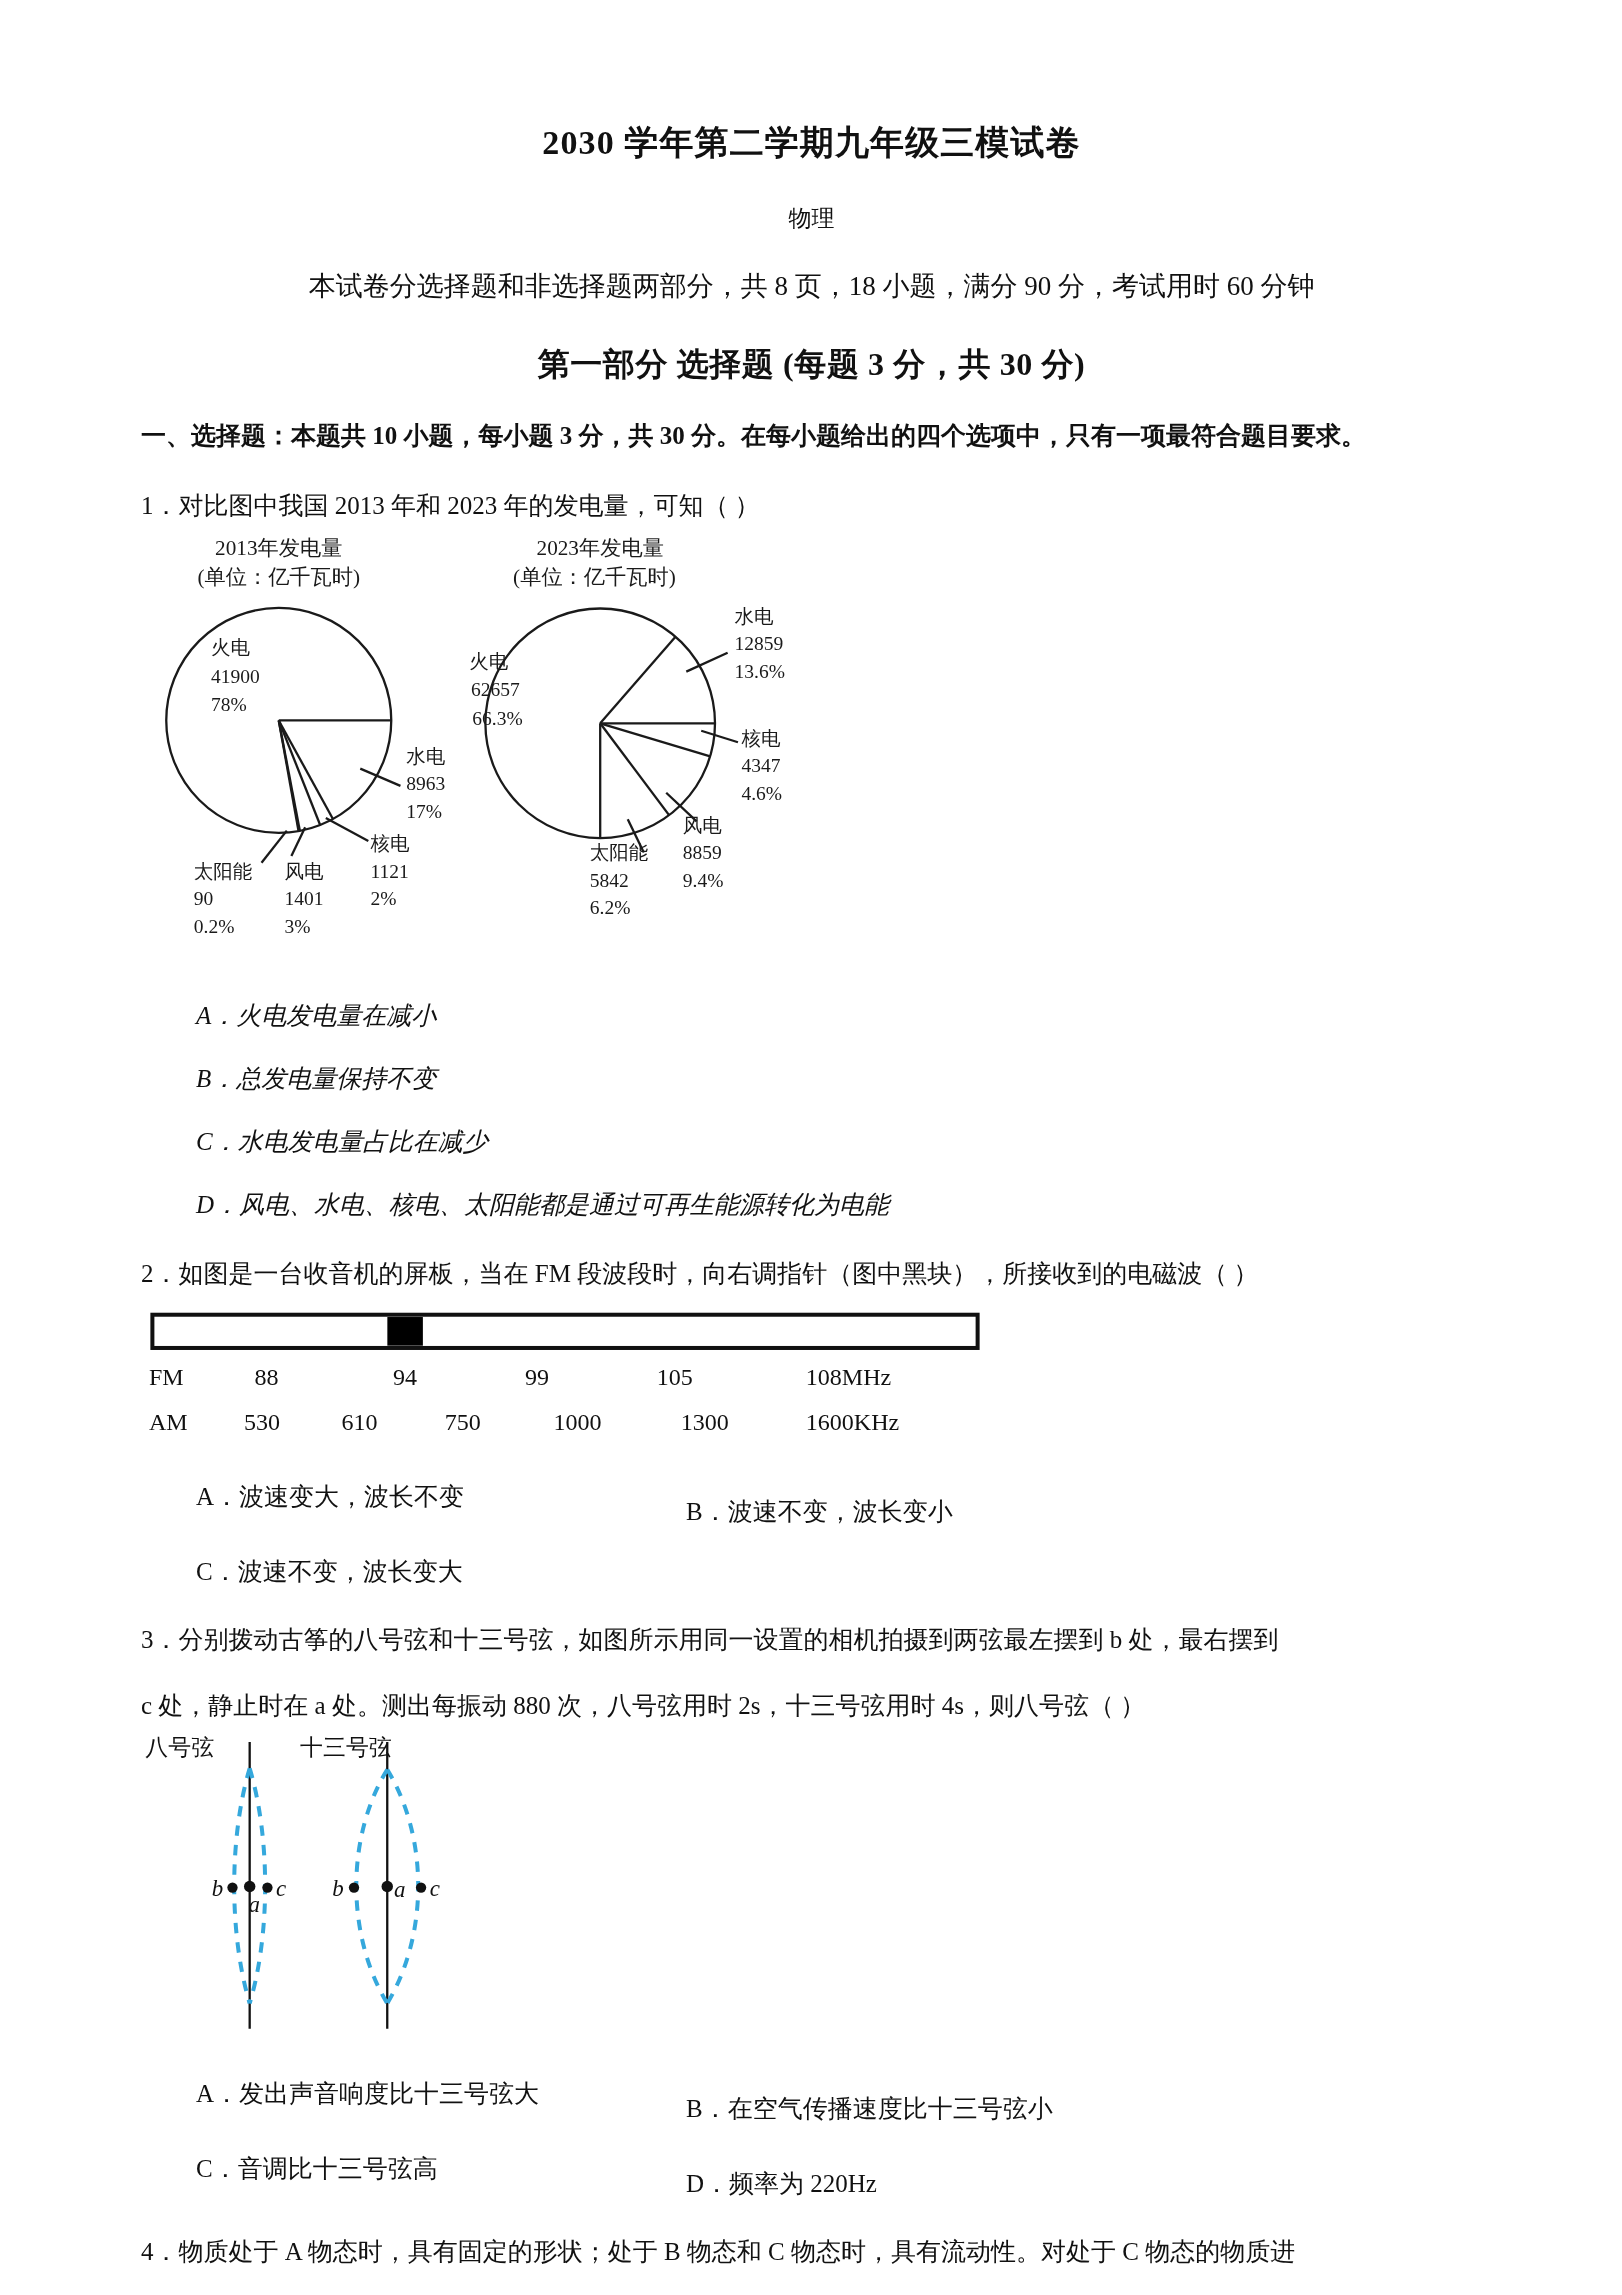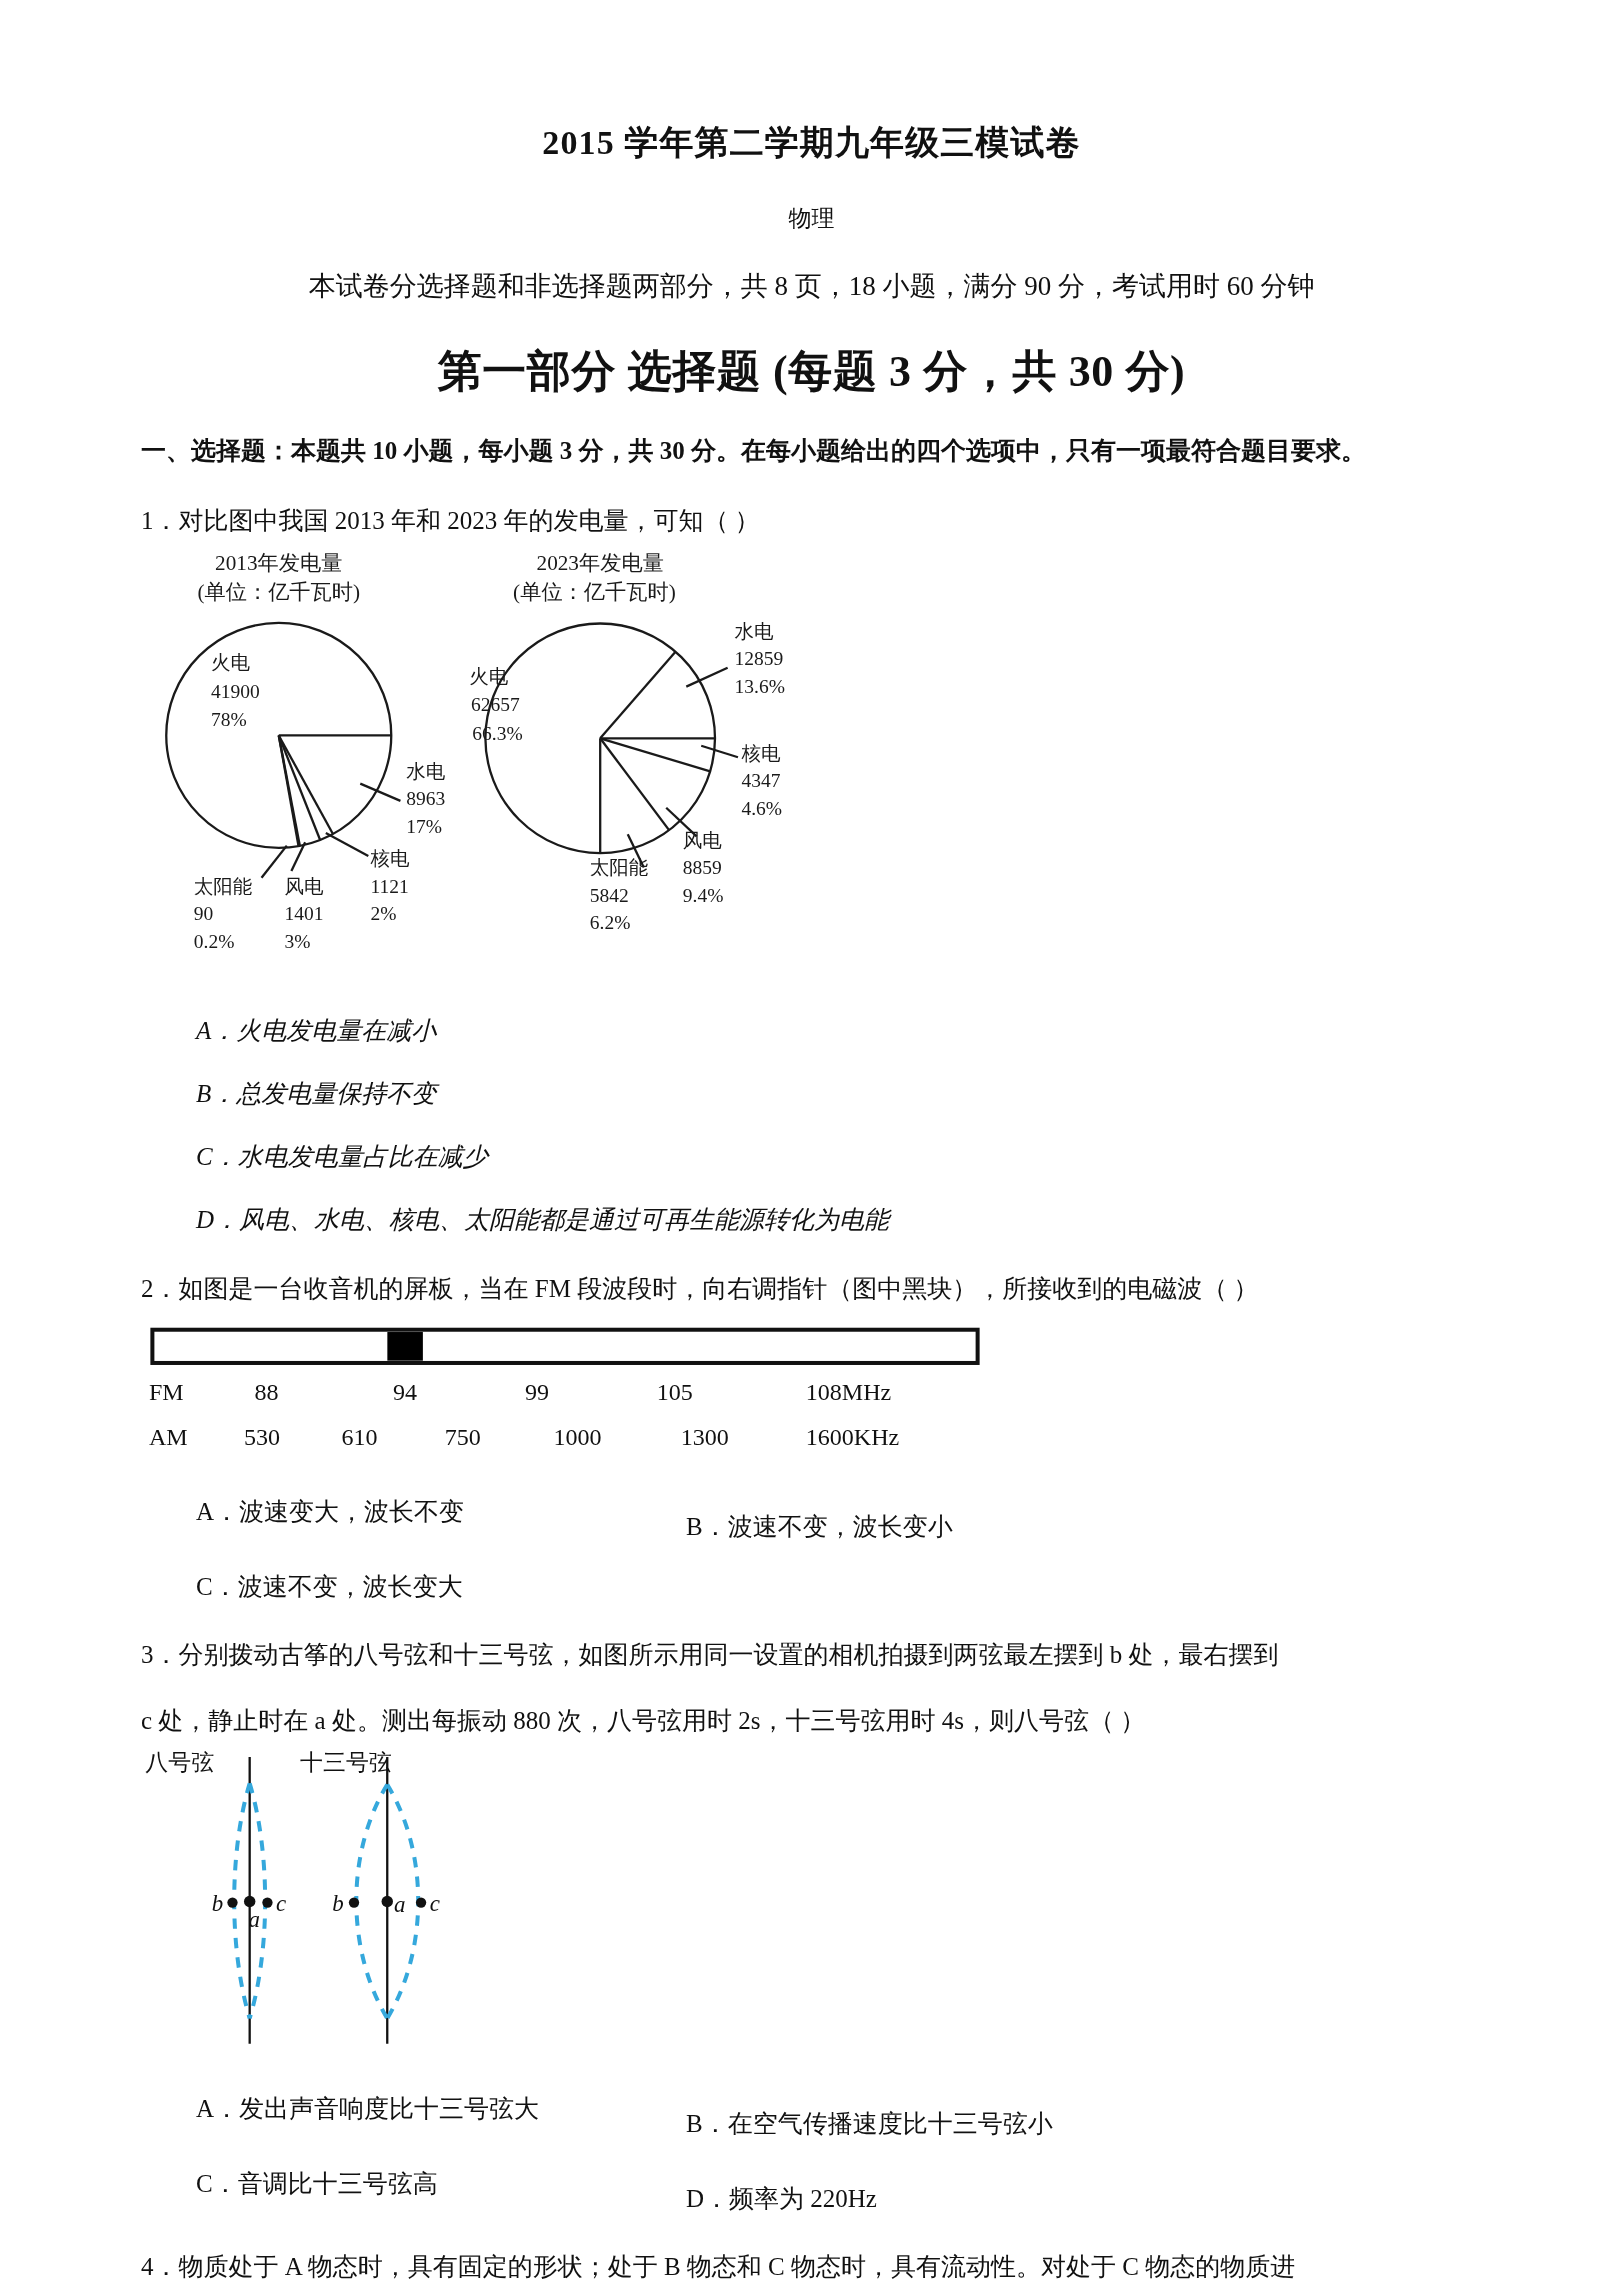--- a/index.html
+++ b/index.html
@@ -19,21 +19,21 @@
     text-align:center; font-weight:bold; font-size:34px; letter-spacing:1.1px;
     margin:123px 0 0 0; line-height:1.2;
   }
   .doc-subject {
     text-align:center; font-size:23px; margin:41px 0 0 0; line-height:1.2;
   }
   .doc-note {
     text-align:center; font-size:27px; margin:36px 0 0 0; line-height:1.4;
   }
   .part-title {
-    text-align:center; font-weight:bold; font-size:44px; margin:38px 0 0 0;
+    text-align:center; font-weight:bold; font-size:32px; margin:38px 0 0 0;
     letter-spacing:0.6px; line-height:1.25;
   }
   .section-intro {
     font-size:25px; font-weight:bold; line-height:1.72; margin:30px 0 0 0;
     text-align:justify; text-justify:inter-ideograph;
   }
 
   
   .q { font-size:25px; line-height:1.78; margin:26.4px 0 0 0; text-align:justify; }
   .opts { margin:19.5px 0 0 0; }
@@ -59,21 +59,21 @@
   .pie-title { font-family:"Liberation Serif","DejaVu Serif",serif; font-size:37px; fill:#1a1a1a; }
   .dial-txt { font-family:"Liberation Serif","DejaVu Serif",serif; font-size:42px; fill:#111; }
   .str-txt { font-family:"Liberation Serif","DejaVu Serif",serif; font-size:40px; fill:#111; }
   .str-lbl { font-family:"Liberation Serif","DejaVu Serif",serif; font-size:40px; font-style:italic; fill:#111; }
 </style>
 </head>
 <body>
 
 <div class="page">
 
-  <div class="doc-title">2015 学年第二学期九年级三模试卷</div>
+  <div class="doc-title">2030 学年第二学期九年级三模试卷</div>
   <div class="doc-subject">物理</div>
   <div class="doc-note">本试卷分选择题和非选择题两部分，共 8 页，18 小题，满分 90 分，考试用时 60 分钟</div>
   <div class="part-title">第一部分    选择题 (每题 3 分，共 30 分)</div>
   <div class="section-intro">一、选择题：本题共 10 小题，每小题 3 分，共 30 分。在每小题给出的四个选项中，只有一项最符合题目要求。</div>
 
   <div class="q">
     <span>1．</span><span>对比图中我国 2013 年和 2023 年的发电量，可知（        ）</span>
   </div>
 
   <div class="fig-pies">

